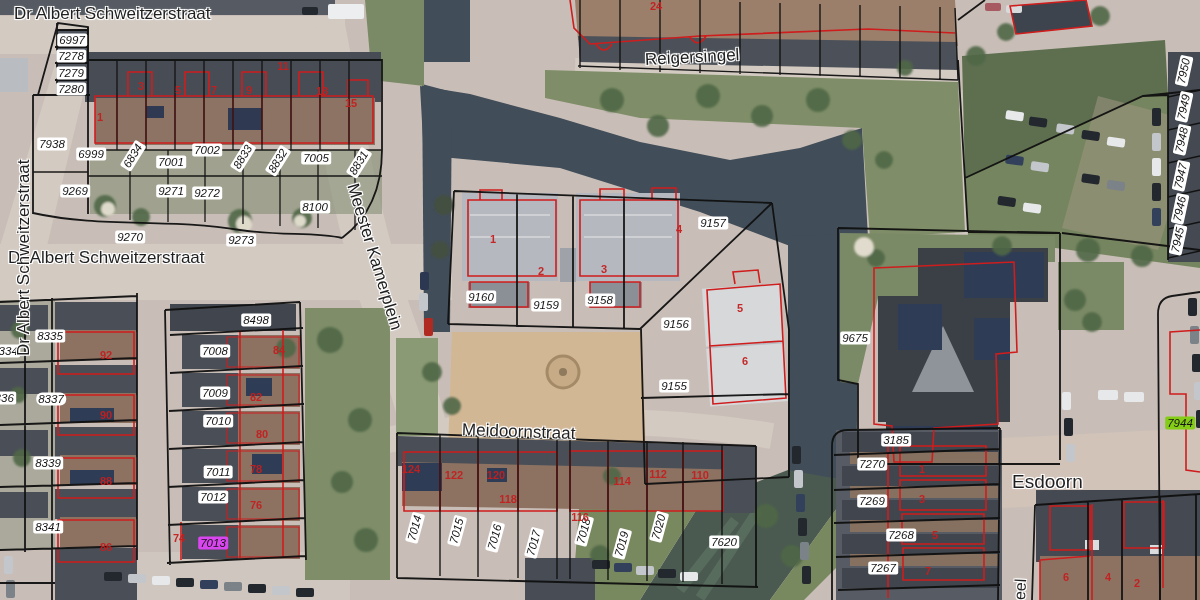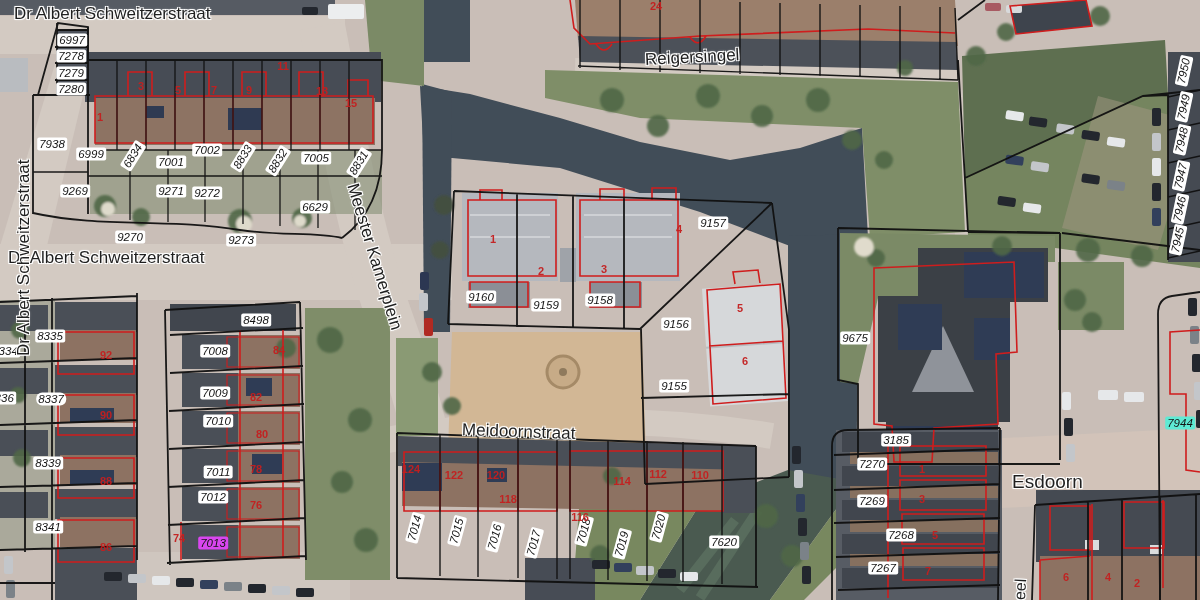--- a/index.html
+++ b/index.html
@@ -307,21 +307,21 @@
       <div class="parcel" style="left: 133px; top: 156px; background: rgb(255, 255, 255); color: rgb(20, 20, 20); transform: translate(-50%, -50%) rotate(-58deg);">6834</div>
       <div class="parcel" style="left: 171px; top: 162px; background: rgb(255, 255, 255); color: rgb(20, 20, 20);">7001</div>
       <div class="parcel" style="left: 207px; top: 150px; background: rgb(255, 255, 255); color: rgb(20, 20, 20);">7002</div>
       <div class="parcel" style="left: 243px; top: 157px; background: rgb(255, 255, 255); color: rgb(20, 20, 20); transform: translate(-50%, -50%) rotate(-58deg);">8833</div>
       <div class="parcel" style="left: 278px; top: 161px; background: rgb(255, 255, 255); color: rgb(20, 20, 20); transform: translate(-50%, -50%) rotate(-58deg);">8832</div>
       <div class="parcel" style="left: 316px; top: 158px; background: rgb(255, 255, 255); color: rgb(20, 20, 20);">7005</div>
       <div class="parcel" style="left: 359px; top: 163px; background: rgb(255, 255, 255); color: rgb(20, 20, 20); transform: translate(-50%, -50%) rotate(-58deg);">8831</div>
       <div class="parcel" style="left: 75px; top: 191px; background: rgb(255, 255, 255); color: rgb(20, 20, 20);">9269</div>
       <div class="parcel" style="left: 171px; top: 191px; background: rgb(255, 255, 255); color: rgb(20, 20, 20);">9271</div>
       <div class="parcel" style="left: 207px; top: 193px; background: rgb(255, 255, 255); color: rgb(20, 20, 20);">9272</div>
-      <div class="parcel" style="left: 315px; top: 207px; background: rgb(255, 255, 255); color: rgb(20, 20, 20);">6629</div>
+      <div class="parcel" style="left: 315px; top: 207px; background: rgb(255, 255, 255); color: rgb(20, 20, 20);">8100</div>
       <div class="parcel" style="left: 130px; top: 237px; background: rgb(255, 255, 255); color: rgb(20, 20, 20);">9270</div>
       <div class="parcel" style="left: 241px; top: 240px; background: rgb(255, 255, 255); color: rgb(20, 20, 20);">9273</div>
       <div class="parcel" style="left: 5px; top: 351px; background: rgb(255, 255, 255); color: rgb(20, 20, 20);">8334</div>
       <div class="parcel" style="left: 50px; top: 336px; background: rgb(255, 255, 255); color: rgb(20, 20, 20);">8335</div>
       <div class="parcel" style="left: 1px; top: 398px; background: rgb(255, 255, 255); color: rgb(20, 20, 20);">8336</div>
       <div class="parcel" style="left: 51px; top: 399px; background: rgb(255, 255, 255); color: rgb(20, 20, 20); border-radius: 6px;">8337</div>
       <div class="parcel" style="left: 48px; top: 463px; background: rgb(255, 255, 255); color: rgb(20, 20, 20);">8339</div>
       <div class="parcel" style="left: 48px; top: 527px; background: rgb(255, 255, 255); color: rgb(20, 20, 20);">8341</div>
       <div class="parcel" style="left: 256px; top: 320px; background: rgb(255, 255, 255); color: rgb(20, 20, 20);">8498</div>
       <div class="parcel" style="left: 215px; top: 351px; background: rgb(255, 255, 255); color: rgb(20, 20, 20);">7008</div>
@@ -349,21 +349,21 @@
       <div class="parcel" style="left: 534px; top: 543px; background: rgb(255, 255, 255); color: rgb(20, 20, 20); transform: translate(-50%, -50%) rotate(-75deg);">7017</div>
       <div class="parcel" style="left: 584px; top: 531px; background: rgb(255, 255, 255); color: rgb(20, 20, 20); transform: translate(-50%, -50%) rotate(-75deg);">7018</div>
       <div class="parcel" style="left: 622px; top: 544px; background: rgb(255, 255, 255); color: rgb(20, 20, 20); transform: translate(-50%, -50%) rotate(-75deg);">7019</div>
       <div class="parcel" style="left: 659px; top: 527px; background: rgb(255, 255, 255); color: rgb(20, 20, 20); transform: translate(-50%, -50%) rotate(-75deg);">7020</div>
       <div class="parcel" style="left: 1184px; top: 71px; background: rgb(255, 255, 255); color: rgb(20, 20, 20); transform: translate(-50%, -50%) rotate(-78deg);">7950</div>
       <div class="parcel" style="left: 1184px; top: 107px; background: rgb(255, 255, 255); color: rgb(20, 20, 20); transform: translate(-50%, -50%) rotate(-78deg);">7949</div>
       <div class="parcel" style="left: 1182px; top: 140px; background: rgb(255, 255, 255); color: rgb(20, 20, 20); transform: translate(-50%, -50%) rotate(-78deg);">7948</div>
       <div class="parcel" style="left: 1181px; top: 176px; background: rgb(255, 255, 255); color: rgb(20, 20, 20); transform: translate(-50%, -50%) rotate(-78deg);">7947</div>
       <div class="parcel" style="left: 1180px; top: 209px; background: rgb(255, 255, 255); color: rgb(20, 20, 20); transform: translate(-50%, -50%) rotate(-78deg);">7946</div>
       <div class="parcel" style="left: 1178px; top: 240px; background: rgb(255, 255, 255); color: rgb(20, 20, 20); transform: translate(-50%, -50%) rotate(-78deg);">7945</div>
-      <div class="parcel" style="left: 1180px; top: 423px; background: #5eead4; color: rgb(20, 20, 20);">7944</div>
+      <div class="parcel" style="left: 1180px; top: 423px; background: #84cc16; color: rgb(20, 20, 20);">7944</div>
       <div class="hnum" style="left: 100px; top: 117px; color: rgb(196, 31, 31);">1</div>
       <div class="hnum" style="left: 141px; top: 86px; color: rgb(196, 31, 31);">3</div>
       <div class="hnum" style="left: 178px; top: 90px; color: rgb(196, 31, 31);">5</div>
       <div class="hnum" style="left: 214px; top: 90px; color: rgb(196, 31, 31);">7</div>
       <div class="hnum" style="left: 249px; top: 90px; color: rgb(196, 31, 31);">9</div>
       <div class="hnum" style="left: 283px; top: 66px; color: rgb(196, 31, 31);">11</div>
       <div class="hnum" style="left: 322px; top: 91px; color: rgb(196, 31, 31);">13</div>
       <div class="hnum" style="left: 351px; top: 103px; color: rgb(196, 31, 31);">15</div>
       <div class="hnum" style="left: 608px; top: 6px; color: rgb(196, 31, 31); margin-left: 48px;">24</div>
       <div class="hnum" style="left: 106px; top: 355px; color: rgb(196, 31, 31);">92</div>

